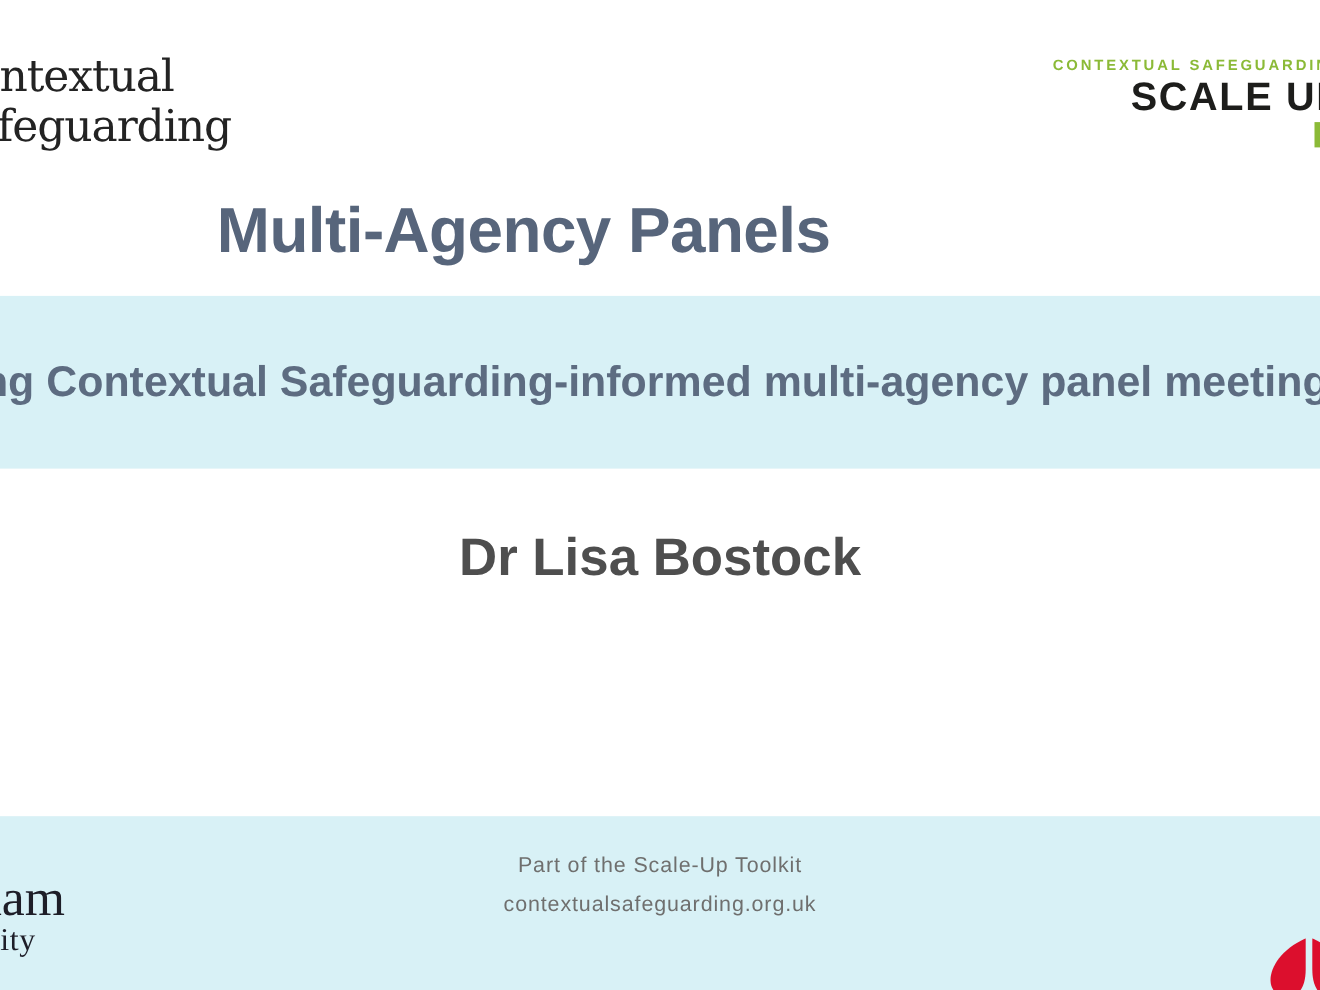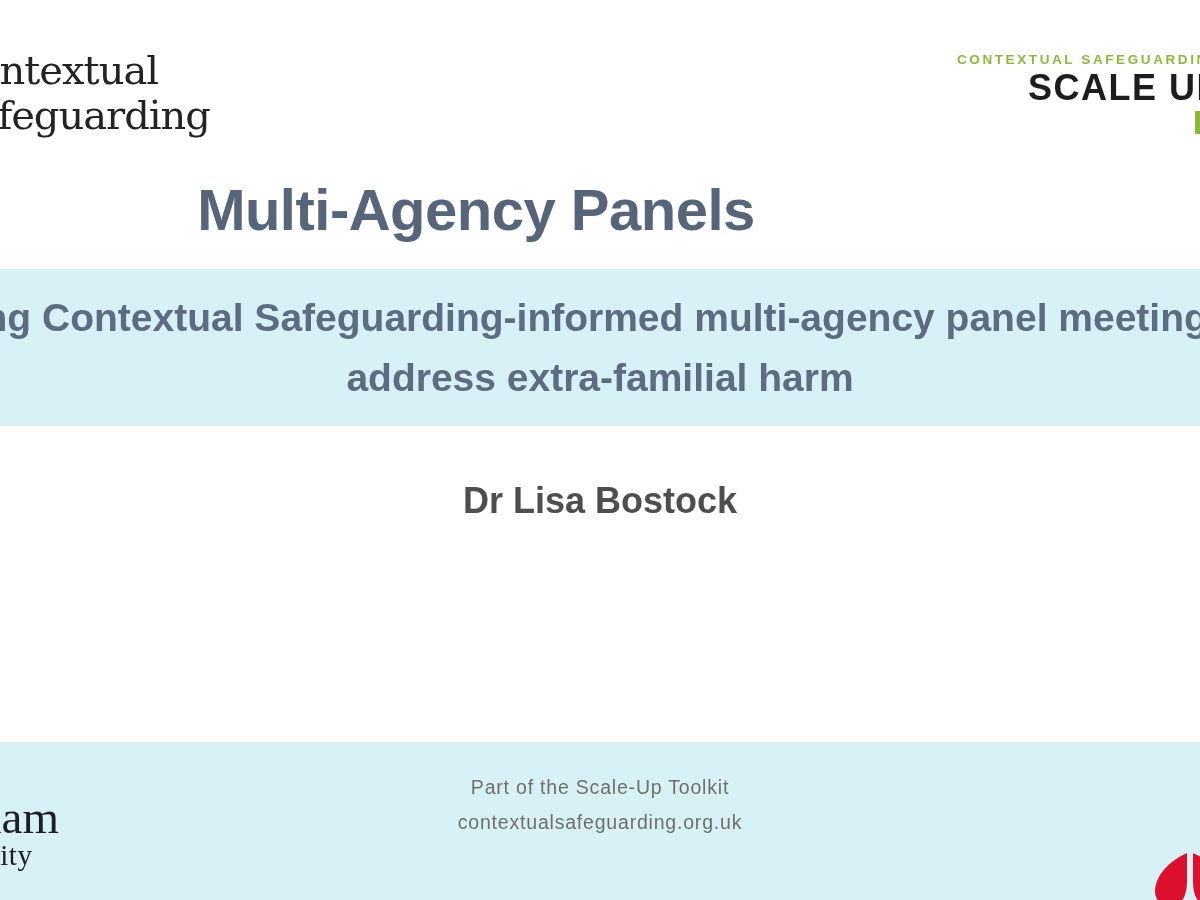--- a/index.html
+++ b/index.html
@@ -56,21 +56,21 @@
   }
   .subtitle-line {
     font-weight: 600; font-size: 39px; line-height: 56px;
     color: var(--subtitle-slate);
     white-space: nowrap; text-align: center;
   }
 
   .author {
     position: absolute; top: 480px; left: 0; width: 1200px;
     text-align: center;
-    font-weight: 700; font-size: 36px;
+    font-weight: 700; font-size: 48px;
     color: var(--author-gray);
   }
 
   .banner.footer-banner { top: 742px; height: 192px; }
   .footer-text {
     width: 1200px; text-align: center; padding-top: 28px;
     font-size: 19.5px; letter-spacing: 0.8px; line-height: 35px;
     color: var(--footer-gray);
   }
 
@@ -105,21 +105,20 @@
     <div class="scaleup-kicker">CONTEXTUAL SAFEGUARDING</div>
     <div class="scaleup-wordmark">SCALE UP</div>
   </div>
   <div class="scaleup-partial"></div>
 
   <h1 class="title">Multi-Agency Panels</h1>
 
   <div class="banner subtitle-banner">
     <div class="subtitle-lines">
       <div class="subtitle-line">Using Contextual Safeguarding-informed multi-agency panel meetings to</div>
-      <div class="subtitle-line">address extra-familial harm</div>
     </div>
   </div>
 
   <div class="author">Dr Lisa Bostock</div>
 
   <div class="banner footer-banner">
     <div class="footer-text">
       <div>Part of the Scale-Up Toolkit</div>
       <div>contextualsafeguarding.org.uk</div>
     </div>

